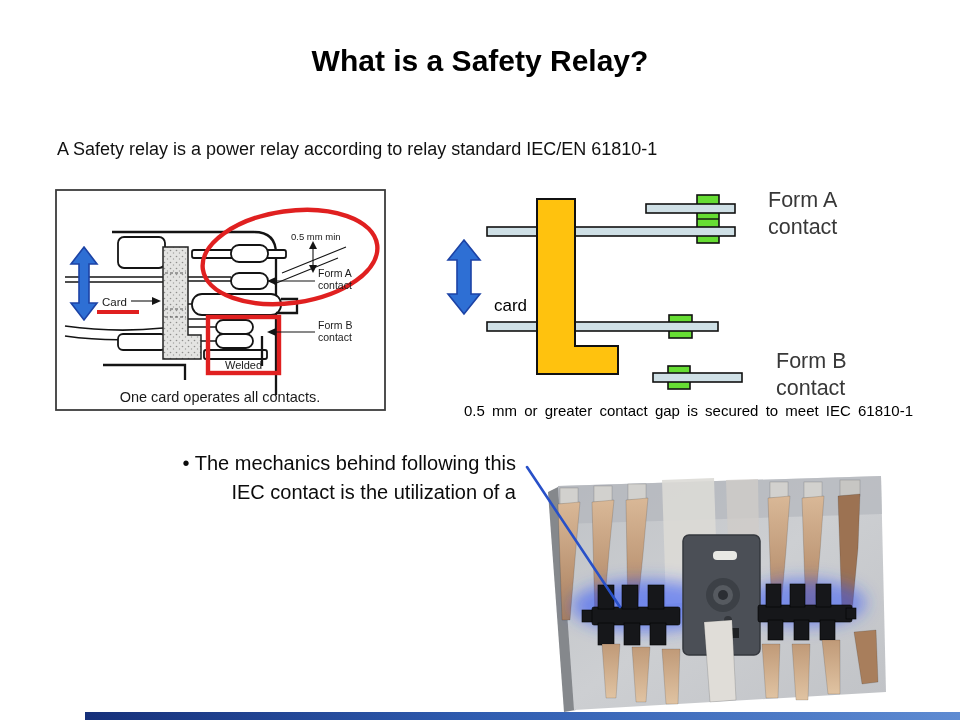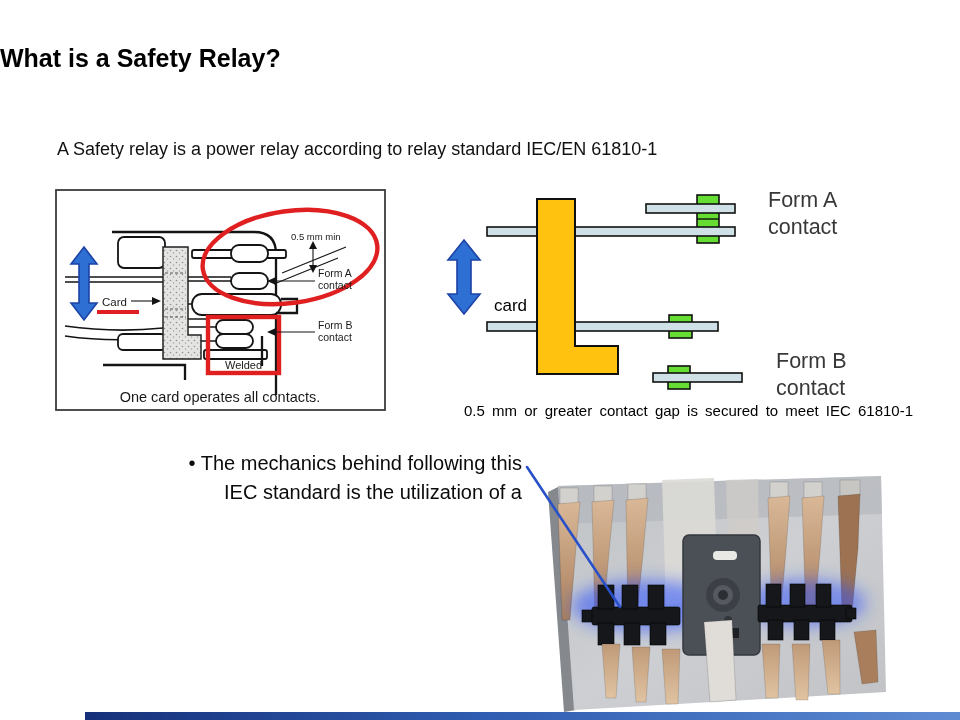--- a/index.html
+++ b/index.html
@@ -2,31 +2,31 @@
 <html style="--card-yellow: #FFC20E; --contact-green: #66DD33; --blade-gray: #CFE0E6; --arrow-blue: #2E6FD4; --highlight-red: #E02020; --pointer-blue: #2850C8; --footer-gradient-start: #16307A; --footer-gradient-end: #5E8BD2;"><head>
 <meta charset="utf-8">
 <style>
   html,body{margin:0;padding:0;}
   body{
     width:960px;height:720px;position:relative;background:#ffffff;
     font-family:"Liberation Sans", sans-serif;overflow:hidden;
   }
   .abs{position:absolute;}
   #slide-title{
-    left:0;top:44px;width:960px;text-align:left;
-    font-size:25px;font-weight:bold;color:#000;
+    left:0;top:44px;width:960px;text-align:center;
+    font-size:30px;font-weight:bold;color:#000;
   }
   #intro-text{
     left:57px;top:139px;font-size:18px;color:#111;white-space:nowrap;
   }
   #gap-caption{
     left:464px;top:402px;font-size:15px;color:#000000;word-spacing:3px;white-space:nowrap;
   }
   #bullet-block{
-    left:90px;top:449px;width:432px;text-align:right;
+    left:84px;top:449px;width:432px;text-align:right;
     font-size:20px;line-height:29px;color:#0b0b0b;
   }
   #footer-bar{
     left:85px;top:712px;width:875px;height:8px;
     background:linear-gradient(to right,var(--footer-gradient-start,#16307A),#2F5CB0 45%,var(--footer-gradient-end,#5E8BD2));
   }
   
   .ln1{stroke:#141414;stroke-width:1.1;fill:none;}
   .ln15{stroke:#141414;stroke-width:1.6;fill:none;}
   .ln2{stroke:#141414;stroke-width:2.3;fill:none;}
@@ -142,21 +142,21 @@
   <text x="328" y="27" class="biglabel">Form A</text>
   <text x="328" y="54" class="biglabel">contact</text>
   <text x="336" y="188" class="biglabel">Form B</text>
   <text x="336" y="215" class="biglabel">contact</text>
 </svg>
 
 <div class="abs" id="gap-caption">0.5 mm or greater contact gap is secured to meet IEC 61810-1</div>
 
 <div class="abs" id="bullet-block">
   <div>• The mechanics behind following this</div>
-  <div>IEC standard is the utilization of a</div>
+  <div>IEC contact is the utilization of a</div>
 </div>
 
 <svg class="abs" style="left:546px;top:472px;" width="350" height="242" viewBox="0 0 350 242">
   <defs>
     <linearGradient id="copper" x1="0" y1="0" x2="0" y2="1">
       <stop offset="0" stop-color="#d9b897"></stop>
         <stop offset="1" stop-color="#a97f5e"></stop>
     </linearGradient>
     <linearGradient id="copper2" x1="0" y1="0" x2="0" y2="1">
       <stop offset="0" stop-color="#c09a78"></stop>

